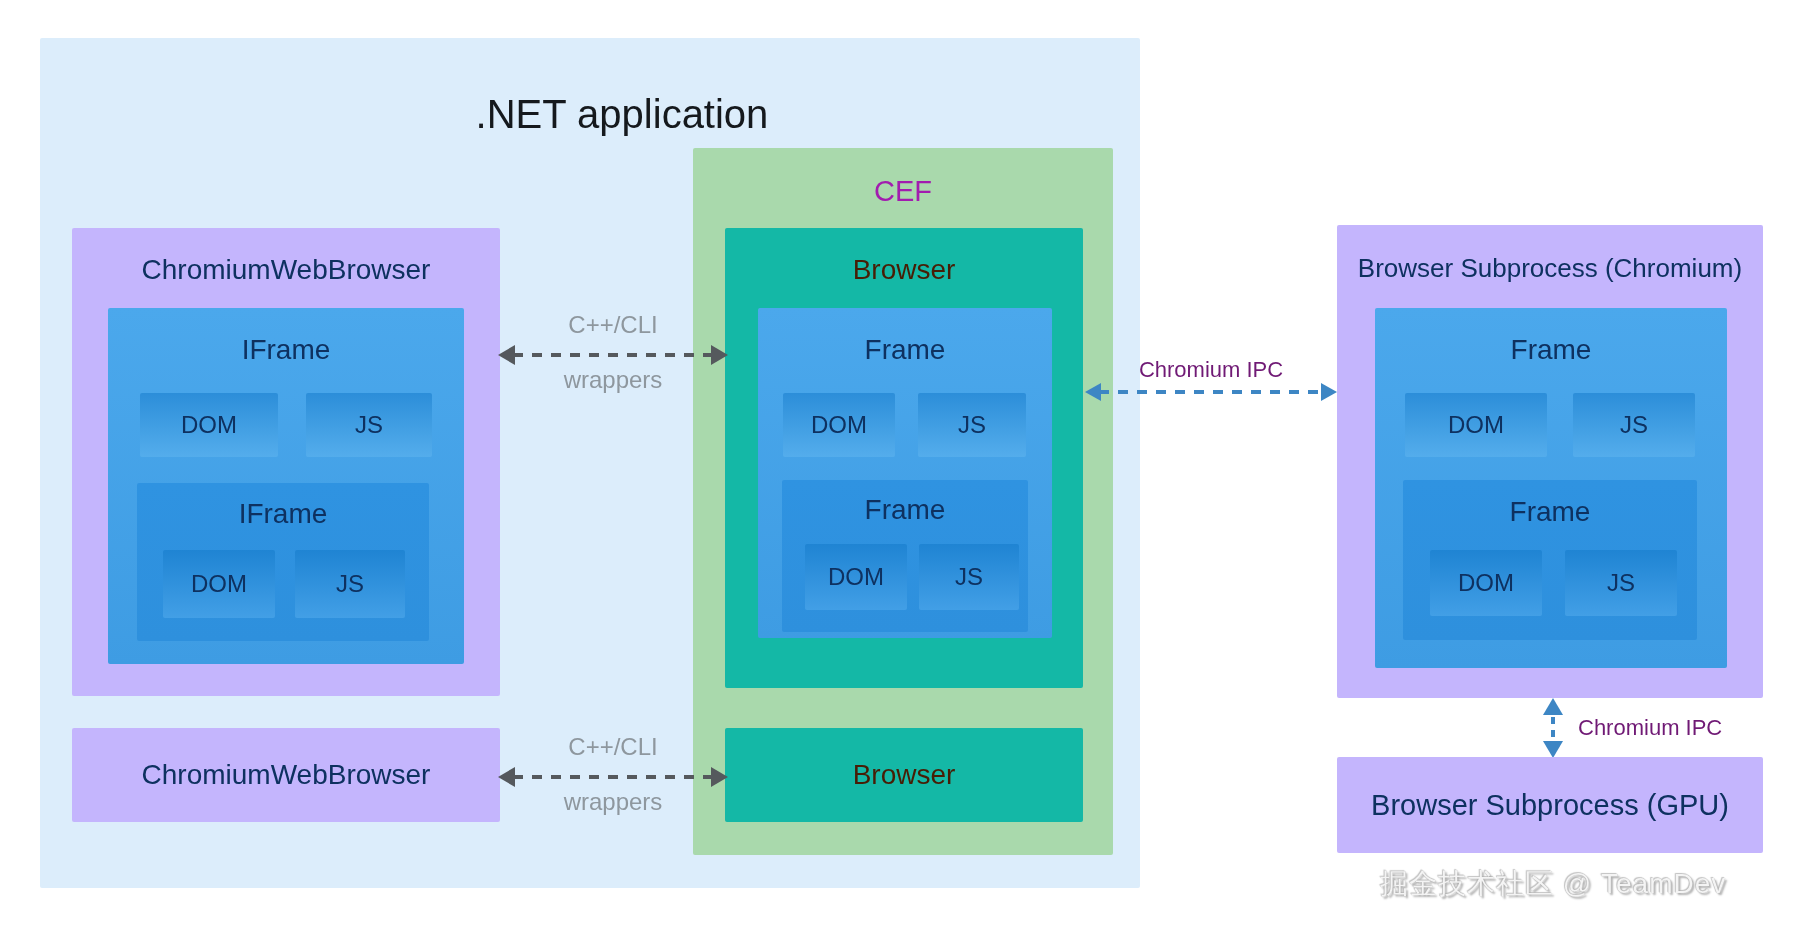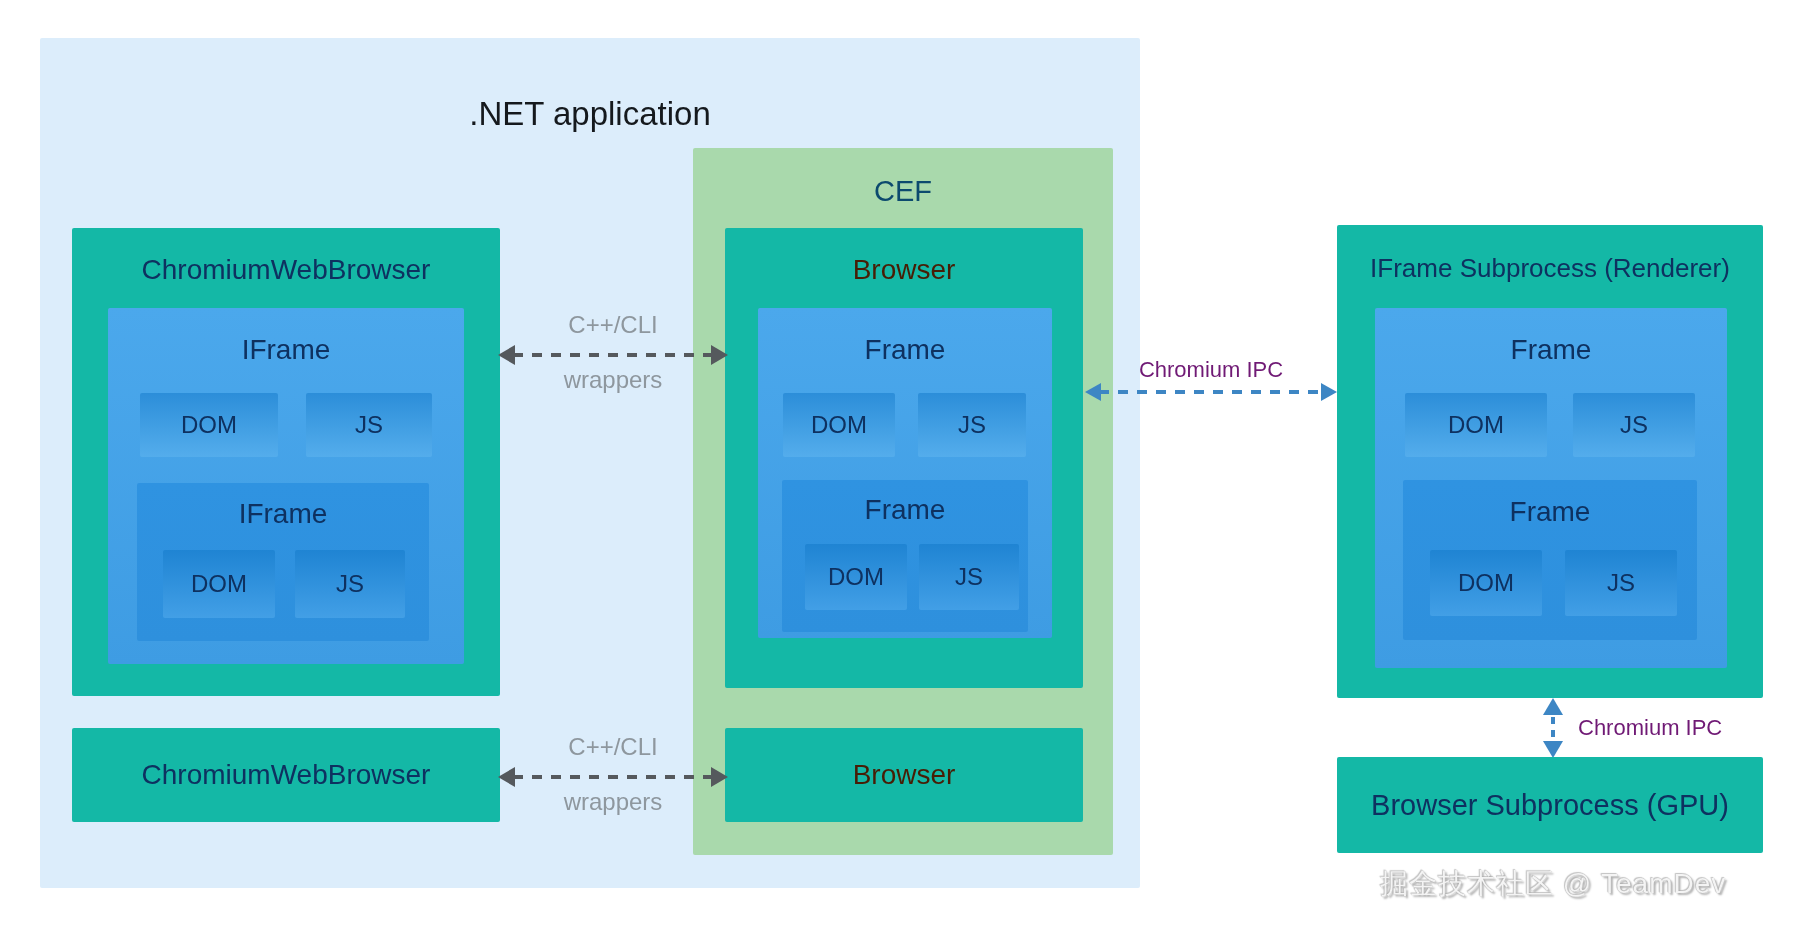--- a/index.html
+++ b/index.html
@@ -5,36 +5,36 @@
   html,body{margin:0;padding:0;background:#ffffff;}
   #canvas{
     position:relative;width:1806px;height:928px;background:#ffffff;overflow:hidden;
     font-family:"Liberation Sans","DejaVu Sans",sans-serif;
   }
   .abs{position:absolute;}
   .box{position:absolute;border-radius:2px;}
 
   
   .app-bg{background:#dcedfb;}
-  .panel-blue{background:#14b8a6;}
+  .panel-blue{background:#c4b5fd;}
   .cef-bg{background:#a9d9ac;}
   .browser-bg{background:#14b8a6;}
   .frame-bg{background:linear-gradient(180deg,#4ba8ec 0%,#3e9ce3 100%);}
   .nested-frame-bg{background:linear-gradient(180deg,#2f93e1 0%,#2e90dd 100%);}
   .chip-bg{background:linear-gradient(180deg,#2c8ed9 0%,#54adec 100%);}
   .chip-bg-dark{background:linear-gradient(180deg,#1f84d3 0%,#429fe6 100%);}
 
   
   .t-center{text-align:center;}
   .navy{color:#0e3160;}
   .title-lg{font-size:28px;line-height:32px;}
   .title-md{font-size:26px;line-height:30px;}
   .chip-label{font-size:24px;line-height:26px;}
-  .net-title{font-size:33px;line-height:36px;color:#15191d;}
-  .cef-title{font-size:29px;line-height:34px;color:#0c4a6e;}
+  .net-title{font-size:40px;line-height:36px;color:#15191d;margin-left:32px;}
+  .cef-title{font-size:29px;line-height:34px;color:#a21caf;}
   .browser-title{font-size:28px;line-height:32px;color:#471d05;}
   .gray-label{font-size:24px;line-height:26px;color:#8e979e;}
   .lgray-label{font-size:22px;line-height:24px;color:#701a75;}
   .flex-center{display:flex;align-items:center;justify-content:center;}
 
   
   .dash-h{position:absolute;height:4px;}
   .dash-h.gray{background:repeating-linear-gradient(90deg,#55595d 0 10px,transparent 10px 19px);}
   .dash-h.blue{background:repeating-linear-gradient(90deg,#3d86c4 0 10px,transparent 10px 19px);}
   .dash-v{position:absolute;width:4px;}
@@ -143,21 +143,21 @@
   </div>
 
   <div class="abs" style="left:1085px;top:352px;width:252px;height:60px;">
     <div class="abs lgray-label t-center" style="left:0;top:6px;width:100%;">Chromium IPC</div>
     <div class="dash-h blue" style="left:14px;right:14px;top:38px;"></div>
     <div class="ah ah-left blue" style="left:0;top:31px;"></div>
     <div class="ah ah-right blue" style="right:0;top:31px;"></div>
   </div>
 
   <div class="box panel-blue" style="left:1337px;top:225px;width:426px;height:473px;">
-    <div class="abs title-md navy t-center" style="left:0;top:28px;width:100%;">IFrame Subprocess (Renderer)</div>
+    <div class="abs title-md navy t-center" style="left:0;top:28px;width:100%;">Browser Subprocess (Chromium)</div>
 
     <div class="box frame-bg" style="left:38px;top:83px;width:352px;height:360px;">
       <div class="abs title-lg navy t-center" style="left:0;top:26px;width:100%;">Frame</div>
 
       <div class="box chip-bg flex-center" style="left:30px;top:85px;width:142px;height:64px;">
         <span class="chip-label navy">DOM</span>
       </div>
       <div class="box chip-bg flex-center" style="left:198px;top:85px;width:122px;height:64px;">
         <span class="chip-label navy">JS</span>
       </div>

